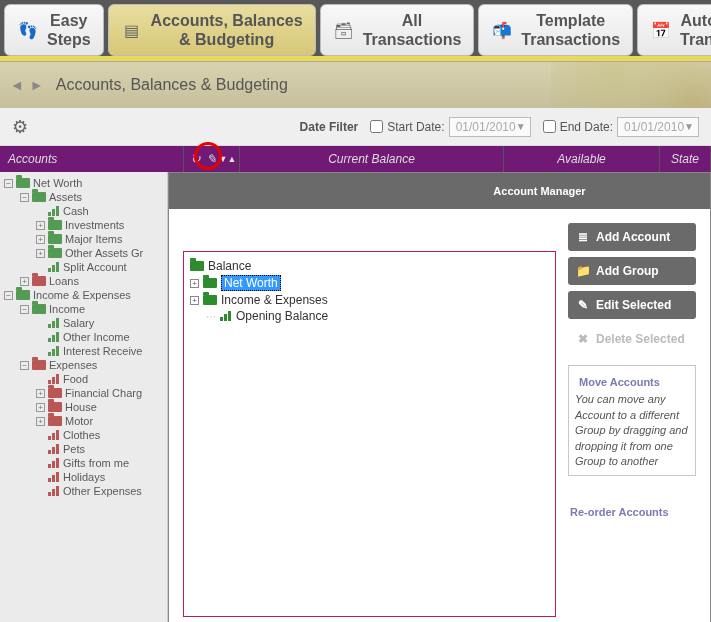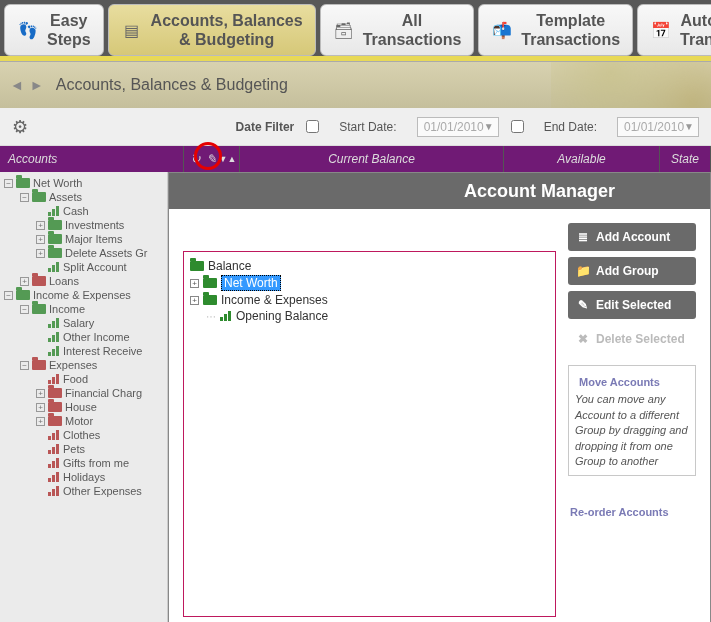--- a/index.html
+++ b/index.html
@@ -20,21 +20,21 @@
 .banner .nav-arrows { display: flex; gap: 6px; }
 .banner .nav-arrows span { font-size: 14px; color: #888; cursor: pointer; }
 .banner .title { font-size: 16px; color: #555; }
 .banner::after { content:""; position:absolute; right:-40px; top:-20px; width:200px; height:100px; background: radial-gradient(circle at 30% 30%, #c0b870 0%, transparent 60%), radial-gradient(circle at 70% 60%, #b4a050 0%, transparent 50%); opacity:.4; }
 
 
 .filter-row { height: 38px; display: flex; align-items: center; padding: 0 12px; gap: 12px; background: #efefef; border-bottom: 1px solid #ddd; }
 .gear { font-size: 18px; color: #666; cursor: pointer; }
 .filter-spacer { flex: 1; }
 .filter-label { font-size: 12px; color: #555; font-weight: bold; }
-.date-group { display: flex; align-items: center; gap: 20px; font-size: 12px; color: #555; }
+.date-group { display: flex; align-items: center; gap: 4px; font-size: 12px; color: #555; }
 .date-group input[type=checkbox] { width: 13px; height: 13px; }
 .date-box { border: 1px solid #bbb; background: #fafafa; padding: 2px 6px; color: #aaa; font-size: 12px; width: 82px; display: flex; align-items: center; justify-content: space-between; }
 .date-box .dd { color: #999; font-size: 10px; }
 
 
 .col-header { height: 26px; background: #701a75; display: flex; align-items: stretch; color: #ddd; font-size: 12px; font-style: italic; }
 .col-header .col { display: flex; align-items: center; justify-content: center; border-right: 1px solid #555; }
 .col-accounts { width: 184px; justify-content: flex-start !important; padding-left: 8px; }
 .col-tools { width: 56px; display: flex; align-items: center; justify-content: center; gap: 2px; position: relative; }
 .col-bal { width: 264px; }
@@ -54,21 +54,21 @@
 .folder.green { background: #2e8b2e; }
 .folder.red { background: #b53030; }
 .bar-icon { width: 12px; height: 10px; display: inline-flex; align-items: flex-end; gap: 1px; }
 .bar-icon span { width: 3px; background: #2e8b2e; }
 .bar-icon.red span { background: #b53030; }
 .bar-icon span:nth-child(1){height:4px}.bar-icon span:nth-child(2){height:7px}.bar-icon span:nth-child(3){height:10px}
 .ind-1{padding-left:4px}.ind-2{padding-left:20px}.ind-3{padding-left:36px}
 
 
 .modal { position: absolute; left: 168px; top: 0; right: 0; bottom: 0; background: #fff; border: 1px solid #888; display: flex; flex-direction: column; }
-.modal-header { height: 36px; background: #6a6a6a; color: #fff; display: flex; align-items: center; justify-content: center; font-size: 18px; font-weight: bold; padding-left: 200px; }
+.modal-header { height: 36px; background: #6a6a6a; color: #fff; display: flex; align-items: center; justify-content: center; font-size: 11px; font-weight: bold; padding-left: 200px; }
 .modal-body { flex: 1; display: flex; padding: 14px; gap: 12px; overflow: hidden; }
 .modal-tree { flex: 1; border: 1px solid #be185d; padding: 6px; font-size: 12px; color: #333; margin-top: 28px; }
 .modal-tree .mrow { display: flex; align-items: center; gap: 4px; padding: 1px 0; }
 .modal-tree .sel { background: #3399ff; color: #fff; padding: 0 2px; border: 1px dotted #000; }
 .mind-1{padding-left:0}.mind-2{padding-left:16px}
 .dotline { color: #bbb; font-size: 10px; padding-left: 16px; }
 
 .modal-side { width: 128px; display: flex; flex-direction: column; gap: 6px; }
 .side-btn { height: 28px; display: flex; align-items: center; gap: 6px; padding: 0 8px; border-radius: 3px; font-size: 12px; font-weight: bold; cursor: pointer; }
 .side-btn.dark { background: #6a6a6a; color: #fff; }
@@ -185,21 +185,21 @@
         <span>Investments</span>
       </div>
       <div class="tree-row ind-3">
         <span class="exp">+</span>
         <span class="folder green"></span>
         <span>Major Items</span>
       </div>
       <div class="tree-row ind-3">
         <span class="exp">+</span>
         <span class="folder green"></span>
-        <span>Delete Assets Gr</span>
+        <span>Other Assets Gr</span>
       </div>
       <div class="tree-row ind-3">
         <span class="exp blank"></span>
         <span class="bar-icon ">
           <span></span>
           <span></span>
           <span></span>
         </span>
         <span>Split Account</span>
       </div>

